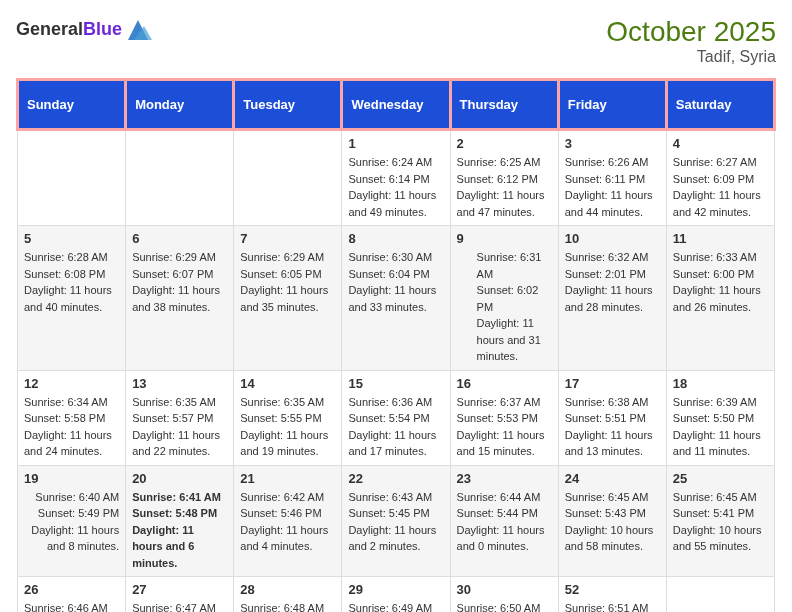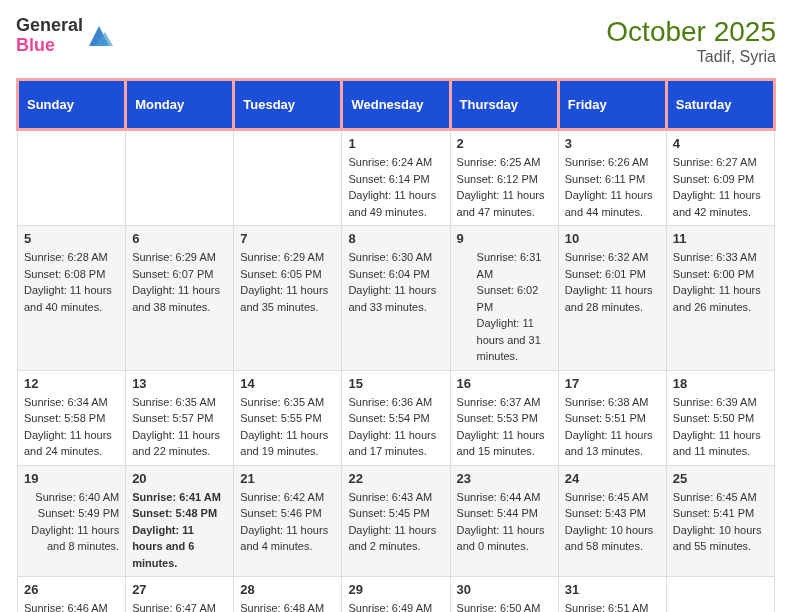--- a/index.html
+++ b/index.html
@@ -15,32 +15,32 @@
       justify-content: space-between;
       align-items: flex-start;
       margin-bottom: 12px;
     }
     .logo {
       display: flex;
       align-items: center;
     }
     .logo-text {
       display: flex;
-      flex-direction: column;
+      flex-direction: row;
       line-height: 1.1;
     }
     .logo-general {
       font-size: 18px;
       font-weight: bold;
       color: #333;
     }
     .logo-blue {
       font-size: 18px;
       font-weight: bold;
-      color: #ec4899;
+      color: #6d28d9;
     }
     .logo-icon {
       width: 28px;
       height: 28px;
       margin-left: 2px;
     }
     .title-block {
       text-align: right;
     }
     .month-title {
@@ -181,21 +181,21 @@
         </td>
         <td>
           <span class="day-number">9</span>
           <div class="day-info" style="white-space: pre-line; margin-left: 20px;">Sunrise: 6:31 AM
 Sunset: 6:02 PM
 Daylight: 11 hours and 31 minutes.</div>
         </td>
         <td>
           <span class="day-number">10</span>
           <div class="day-info" style="white-space: pre-line;">Sunrise: 6:32 AM
-Sunset: 6:01 PM
+Sunset: 2:01 PM
 Daylight: 11 hours and 28 minutes.</div>
         </td>
         <td>
           <span class="day-number">11</span>
           <div class="day-info" style="white-space: pre-line;">Sunrise: 6:33 AM
 Sunset: 6:00 PM
 Daylight: 11 hours and 26 minutes.</div>
         </td>
       </tr>
       <tr>
@@ -311,21 +311,21 @@
 Sunset: 5:37 PM
 Daylight: 10 hours and 47 minutes.</div>
         </td>
         <td>
           <span class="day-number">30</span>
           <div class="day-info" style="white-space: pre-line;">Sunrise: 6:50 AM
 Sunset: 5:36 PM
 Daylight: 10 hours and 45 minutes.</div>
         </td>
         <td>
-          <span class="day-number">31</span>
+          <span class="day-number">52</span>
           <div class="day-info" style="white-space: pre-line;">Sunrise: 6:51 AM
 Sunset: 5:35 PM
 Daylight: 10 hours and 43 minutes.</div>
         </td>
         <td class="empty-cell"></td>
       </tr>
     </tbody>
 </table>
 
 </body></html>

